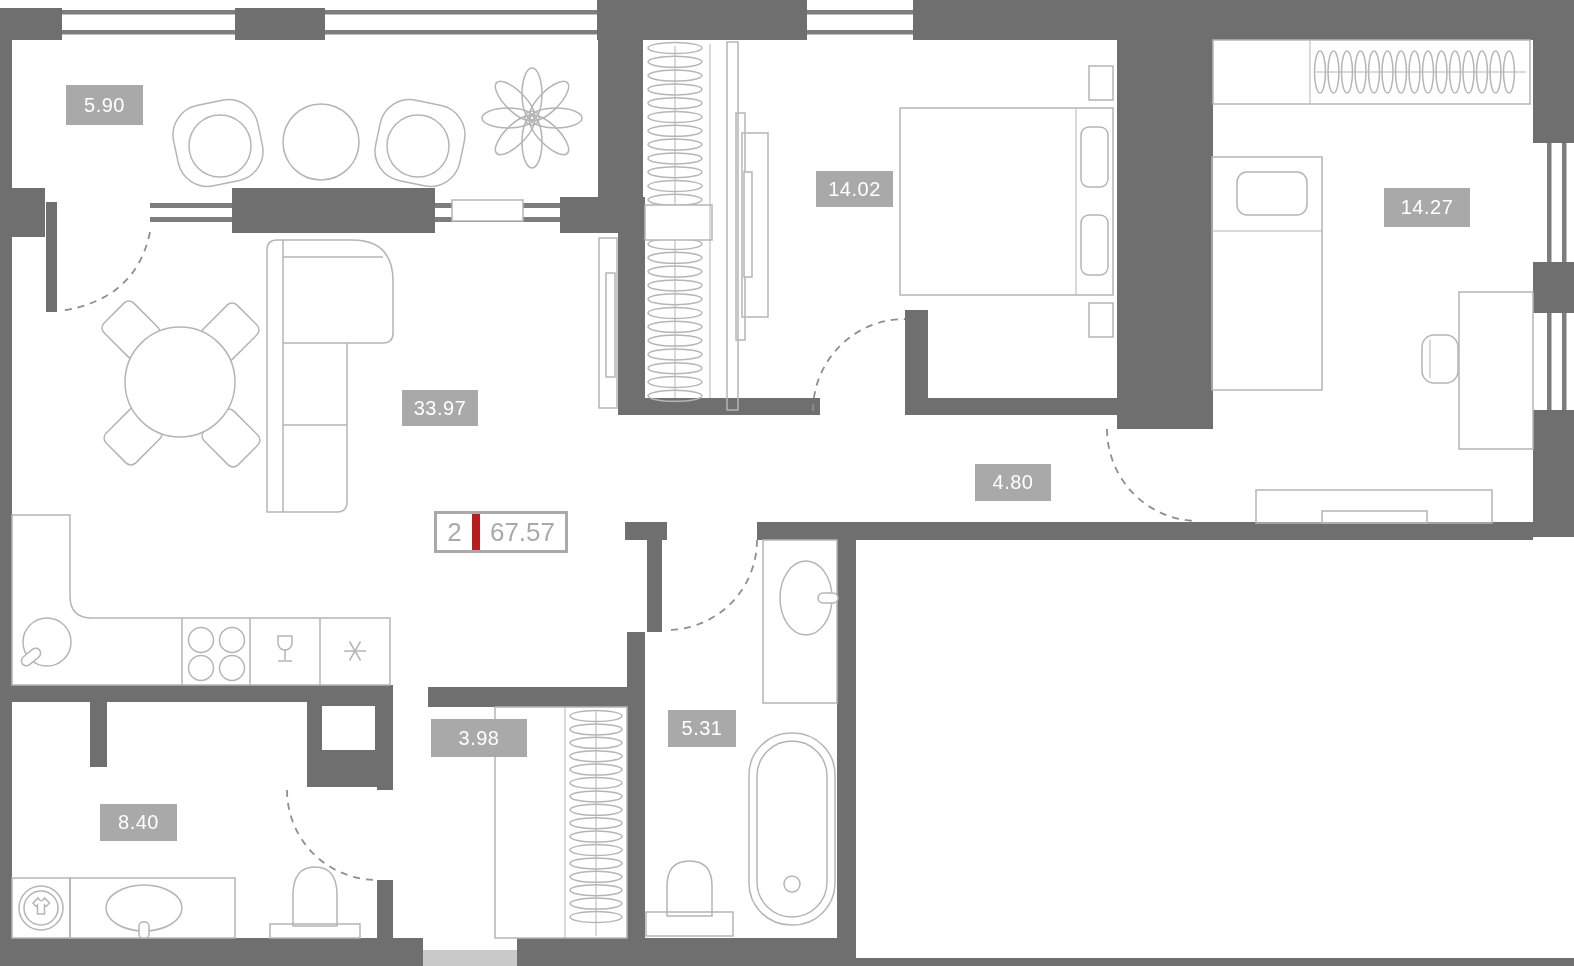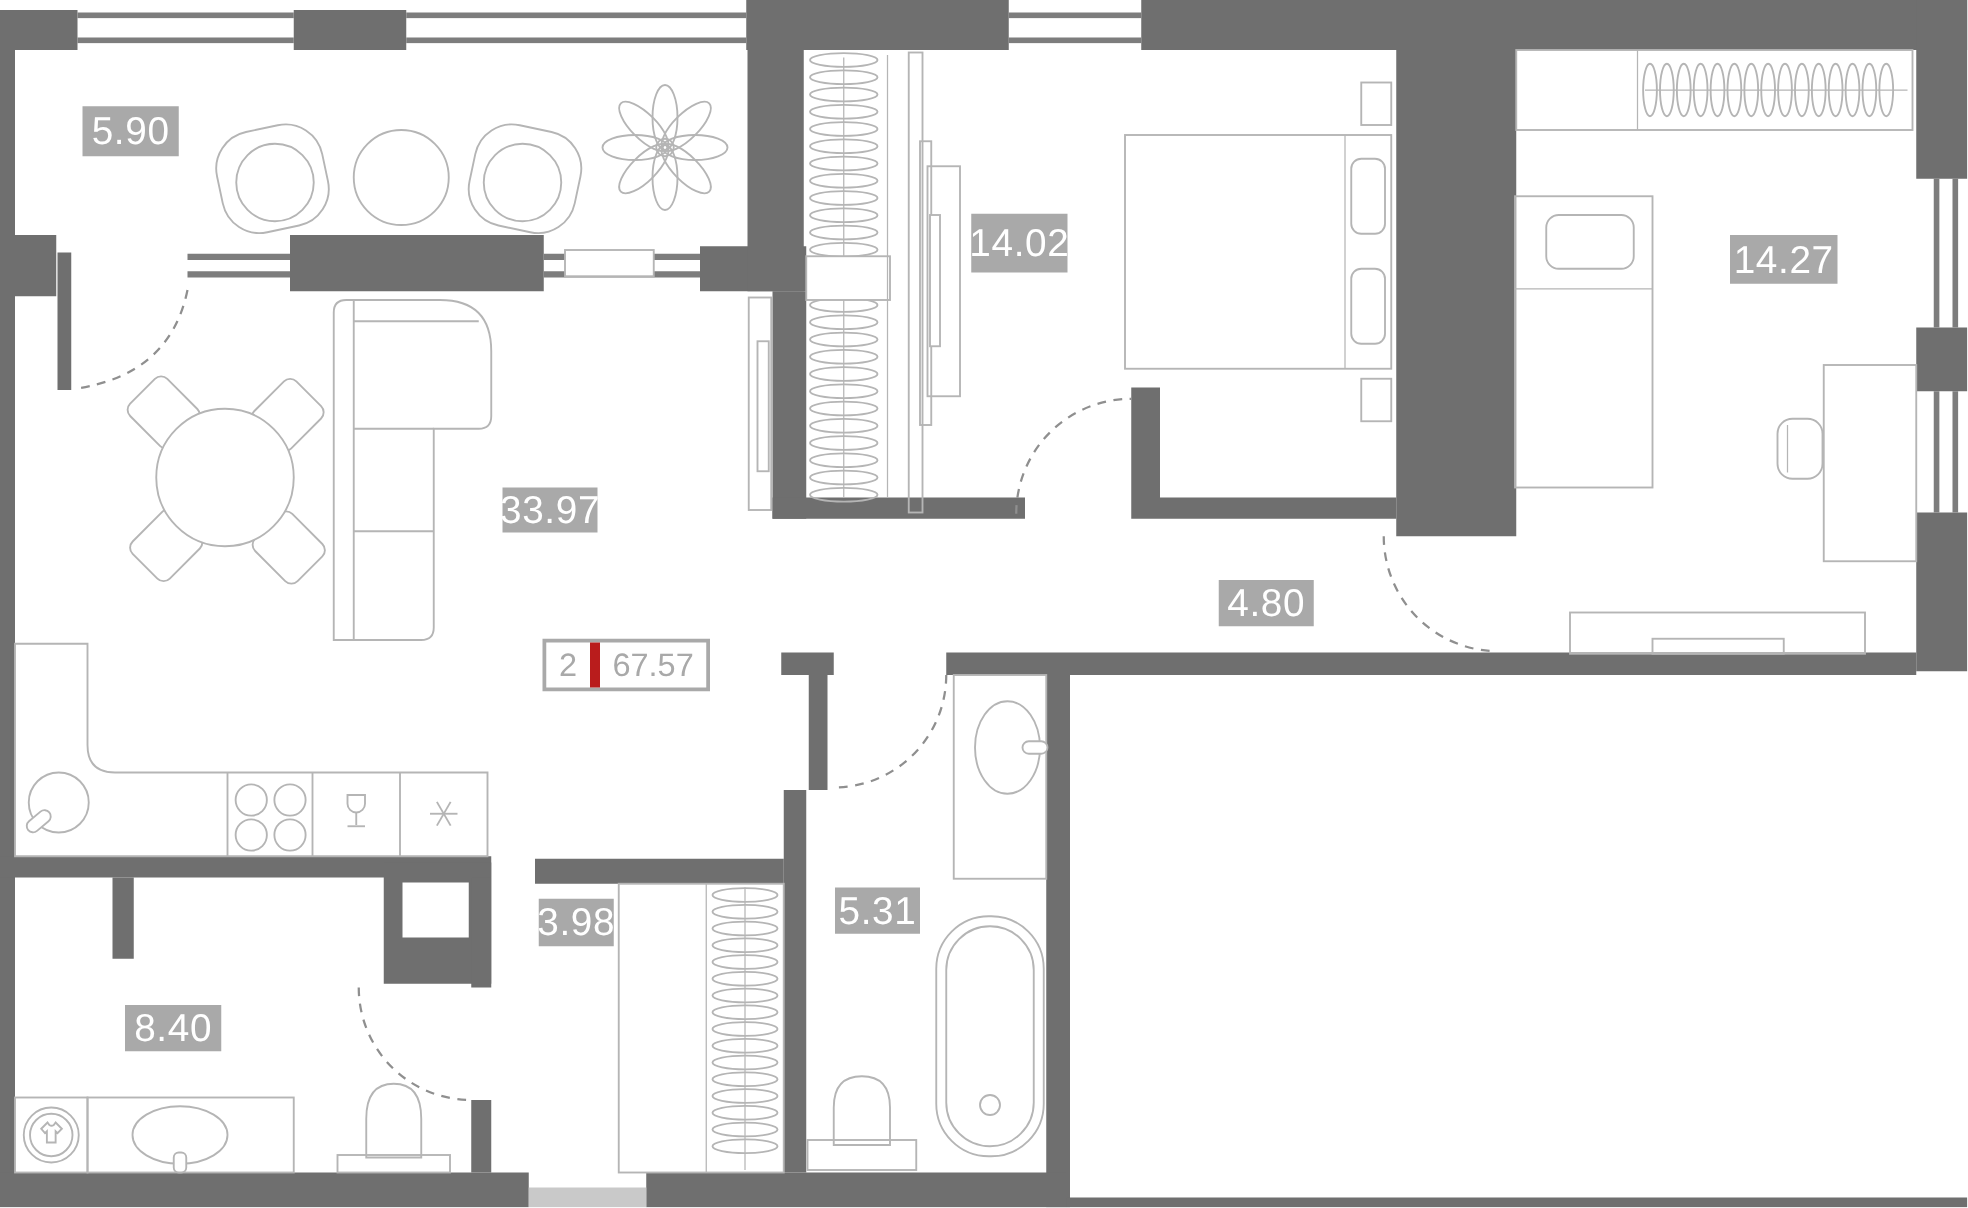--- a/index.html
+++ b/index.html
@@ -6,21 +6,21 @@
   #stage{position:relative;width:1574px;height:966px;background:#fff;overflow:hidden;
          font-family:"Liberation Sans",sans-serif;}
   #stage svg{position:absolute;left:0;top:0;}
   .w{fill:#6f6f6f;}
   .win{fill:#7d7d7d;}
   .f{fill:#ffffff;stroke:#b5b5b5;stroke-width:1.5;}
   .fn{fill:none;stroke:#b5b5b5;stroke-width:1.5;}
   .thin{stroke:#b5b5b5;stroke-width:1;fill:none;}
   .arc{fill:none;stroke:#8f8f8f;stroke-width:1.8;stroke-dasharray:7 6;}
   .lbl{position:absolute;background:#a9a9a9;color:#fff;display:flex;align-items:center;
-       justify-content:center;font-size:31px;letter-spacing:.5px;}
+       justify-content:center;font-size:20px;letter-spacing:.5px;}
   #total-box{position:absolute;left:434px;top:511px;width:134px;height:42px;background:#fff;
        border:3px solid #a9a9a9;box-sizing:border-box;display:flex;color:#a9a9a9;font-size:26px;}
   #total-box .c1{width:35px;display:flex;align-items:center;justify-content:center;}
   #total-box .c2{flex:1;border-left:8px solid #b91c1c;display:flex;align-items:center;justify-content:center;}
 </style>
 </head>
 <body>
 
 <div id="stage">
 <svg viewBox="0 0 1574 966" width="1574" height="966">
@@ -311,24 +311,24 @@
     <rect class="f" x="139" y="922" width="10" height="16" rx="4"></rect>
   </g>
   <g>
     <path class="fn" d="M293,926 L293,895 Q293,867 315,867 Q337,867 337,895 L337,926 Z"></path>
     <rect class="fn" x="270" y="924" width="90" height="14"></rect>
   </g>
 </svg>
 
   <div class="lbl" style="left:66px;top:85px;width:77px;height:40px;">5.90</div>
   <div class="lbl" style="left:402px;top:390px;width:76px;height:36px;">33.97</div>
-  <div class="lbl" style="left:777px;top:171px;width:77px;height:47px;">14.02</div>
+  <div class="lbl" style="left:816px;top:171px;width:77px;height:36px;">14.02</div>
   <div class="lbl" style="left:1384px;top:188px;width:86px;height:39px;">14.27</div>
   <div class="lbl" style="left:975px;top:464px;width:76px;height:37px;">4.80</div>
-  <div class="lbl" style="left:431px;top:719px;width:60px;height:38px;">3.98</div>
+  <div class="lbl" style="left:431px;top:719px;width:96px;height:38px;">3.98</div>
   <div class="lbl" style="left:668px;top:710px;width:68px;height:37px;">5.31</div>
   <div class="lbl" style="left:100px;top:804px;width:77px;height:37px;">8.40</div>
 
   <div id="total-box">
     <div class="c1">2</div>
     <div class="c2">67.57</div>
   </div>
 </div>
 
 </body></html>

